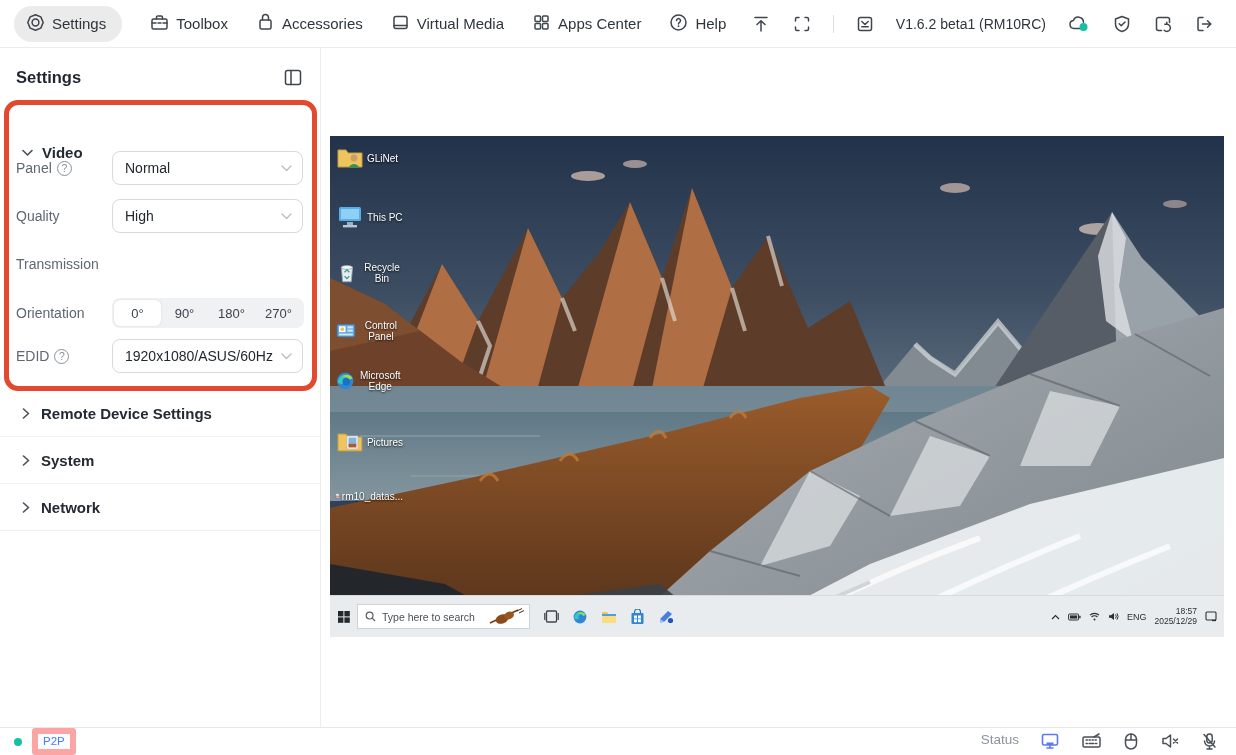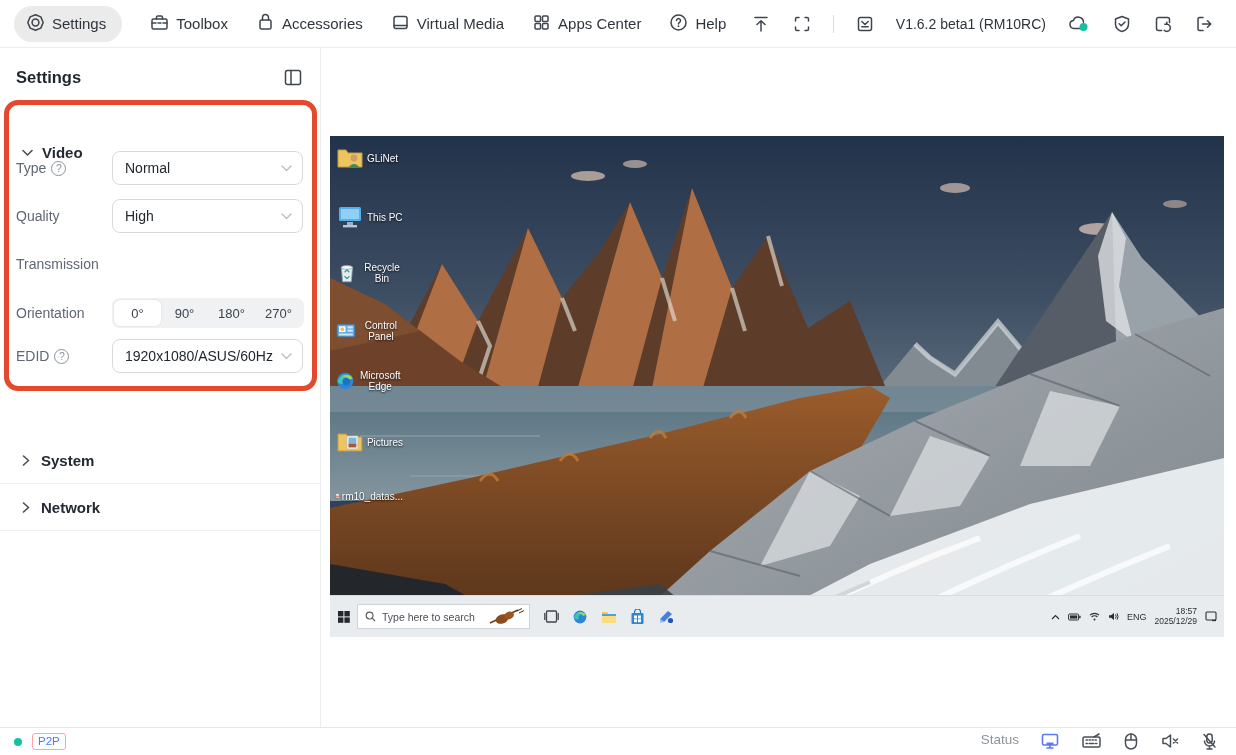--- a/index.html
+++ b/index.html
@@ -64,21 +64,21 @@
   .tb-apps { display:flex; align-items:center; gap:13px; margin-left:14px; }
   .tb-apps > * { cursor:pointer; }
   .tray { margin-left:auto; display:flex; align-items:center; gap:8px; padding-right:7px; font-size:9px; color:#2b2f33; }
   .tray-clock { text-align:right; font-size:8.5px; line-height:1.15; cursor:default; }
 
   
   .statusbar { height:28px; border-top:1px solid #e7e7e7; display:flex; align-items:center;
                padding:0 18px 0 14px; background:#fff; }
   .conn-dot { width:8px; height:8px; border-radius:50%; background:#14c1a4; flex:0 0 auto; }
   .conn-text { font-size:13.5px; font-weight:bold; color:#39424e; margin-left:8px; white-space:nowrap; }
-  .p2p-badge { margin-left:10px; font-size:11.5px; color:#4a7bf6; border:1px solid #fca5a5; border-radius:3px;
+  .p2p-badge { margin-left:10px; font-size:11.5px; color:#4a7bf6; border:6px solid #fca5a5; border-radius:3px;
                padding:0 5px; line-height:15px; background:#fbfcff; cursor:pointer; }
   .status-right { margin-left:auto; display:flex; align-items:flex-start; gap:21px; }
   .status-label { font-size:13.5px; color:#8b93a0; }
   .sb-icon { cursor:pointer; display:flex; }
   .gray-stroke { fill:none; stroke:#4a5058; stroke-width:1.5; stroke-linecap:round; stroke-linejoin:round; }
   .blue-stroke { fill:none; stroke:#5b79f7; stroke-width:1.6; stroke-linecap:round; stroke-linejoin:round; }
 </style>
 </head>
 <body>
 
@@ -196,21 +196,21 @@
 
     <div class="video-header">
       <svg width="11" height="8" viewBox="0 0 11 8">
           <polyline points="1,1.5 5.5,6 10,1.5" fill="none" stroke="#4a5058" stroke-width="1.6" stroke-linecap="round" stroke-linejoin="round"></polyline>
         </svg>
       <span>Video</span>
     </div>
 
     <div class="field" style="top:103px">
       <span class="field-label">
-        <span>Type</span>
+        <span>Panel</span>
         <span class="qmark">?</span>
       </span>
       <div class="select">
         <span>Normal</span>
         <svg width="11" height="7" viewBox="0 0 11 7">
             <polyline points="1,1 5.5,5.5 10,1" fill="none" stroke="#b9bec6" stroke-width="1.4" stroke-linecap="round" stroke-linejoin="round"></polyline>
           </svg>
       </div>
     </div>
 
@@ -250,20 +250,26 @@
         <span class="qmark">?</span>
       </span>
       <div class="select">
         <span>1920x1080/ASUS/60Hz</span>
         <svg width="11" height="7" viewBox="0 0 11 7">
             <polyline points="1,1 5.5,5.5 10,1" fill="none" stroke="#b9bec6" stroke-width="1.4" stroke-linecap="round" stroke-linejoin="round"></polyline>
           </svg>
       </div>
     </div>
 
+    <div class="collapse-row" style="top:342px">
+      <svg width="8" height="11" viewBox="0 0 8 11">
+          <polyline points="1.5,1 6.5,5.5 1.5,10" fill="none" stroke="#4a5058" stroke-width="1.6" stroke-linecap="round" stroke-linejoin="round"></polyline>
+        </svg>
+      <span>Remote Device Settings</span>
+    </div>
     <div class="collapse-row" style="top:389px">
       <svg width="8" height="11" viewBox="0 0 8 11">
           <polyline points="1.5,1 6.5,5.5 1.5,10" fill="none" stroke="#4a5058" stroke-width="1.6" stroke-linecap="round" stroke-linejoin="round"></polyline>
         </svg>
       <span>System</span>
     </div>
     <div class="collapse-row" style="top:436px">
       <svg width="8" height="11" viewBox="0 0 8 11">
           <polyline points="1.5,1 6.5,5.5 1.5,10" fill="none" stroke="#4a5058" stroke-width="1.6" stroke-linecap="round" stroke-linejoin="round"></polyline>
         </svg>

